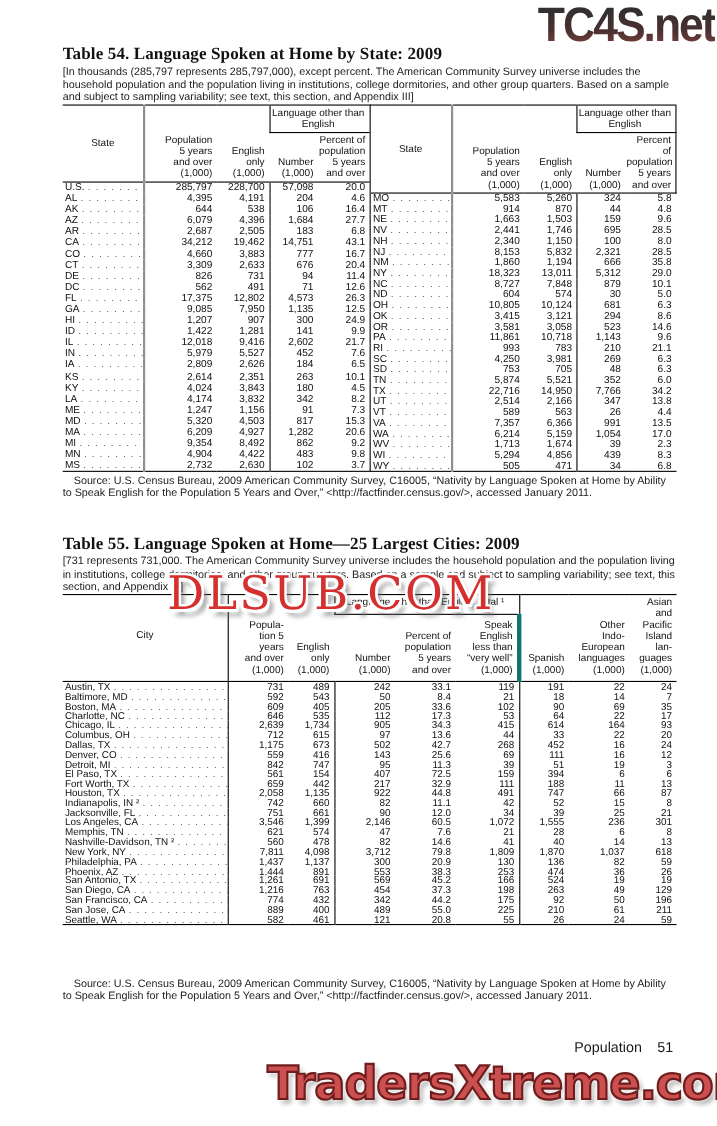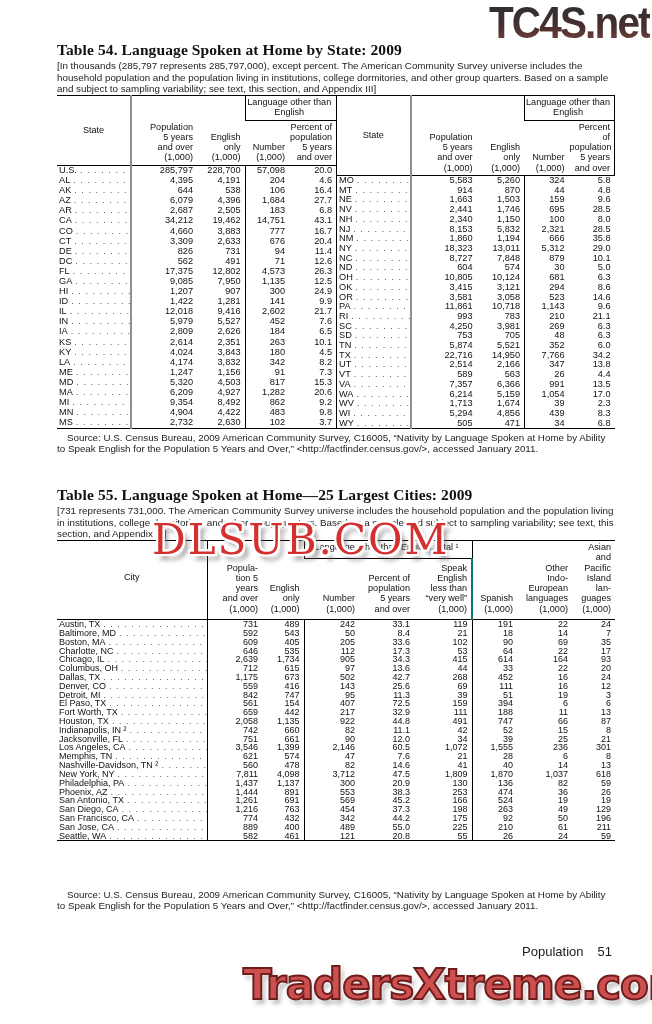--- a/index.html
+++ b/index.html
@@ -63,21 +63,21 @@
   
   #t55-wrap{position:absolute;left:57px;top:540px;width:558px;}
   .t55{width:558px;border-top:1.6px solid #000;border-bottom:1.6px solid #000;}
   .t55 thead th{padding-bottom:5px;}
   .t55 tbody td{font-size:9px;line-height:8.82px;height:8.82px;}
   .t55 tbody td:nth-child(2){border-left:1px solid #000;}
   .t55 tbody td:nth-child(4){border-left:1px solid #000;}
   .t55 tbody td:nth-child(6){border-right:1px solid #000;}
   .t55 th.h-pop{border-left:1px solid #000;}
   .t55 th.h-spanner{border-left:1px solid #000;border-right:1px solid #000;white-space:nowrap;}
-  .t55 th.h-speak{border-right:2px solid #0f766e;}
+  .t55 th.h-speak{border-right:4px solid #0f766e;}
 
   
   .page-foot{position:absolute;top:944px;right:40px;font-size:13px;color:#1a1a1a;}
   .page-foot .pg{margin-left:14px;}
   .bureau{position:absolute;left:57px;top:972px;font-size:9.8px;color:#1a1a1a;white-space:nowrap;}
 </style>
 </head>
 <body>
 
 <div id="page">
@@ -1113,21 +1113,21 @@
           <tr>
             <td>
               <div class="cell-flex">
                 <span class="lbl">New York, NY</span>
                 <span class="dots"></span>
               </div>
             </td>
             <td class="num-cell">7,811</td>
             <td class="num-cell">4,098</td>
             <td class="num-cell">3,712</td>
-            <td class="num-cell">47.5</td>
+            <td class="num-cell">79.8</td>
             <td class="num-cell">1,809</td>
             <td class="num-cell">1,870</td>
             <td class="num-cell">1,037</td>
             <td class="num-cell">618</td>
           </tr>
           <tr>
             <td>
               <div class="cell-flex">
                 <span class="lbl">Philadelphia, PA</span>
                 <span class="dots"></span>

